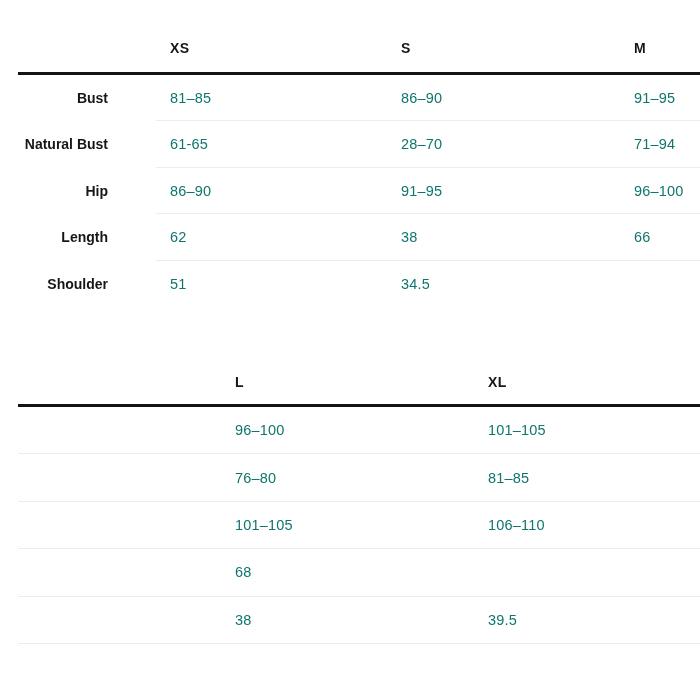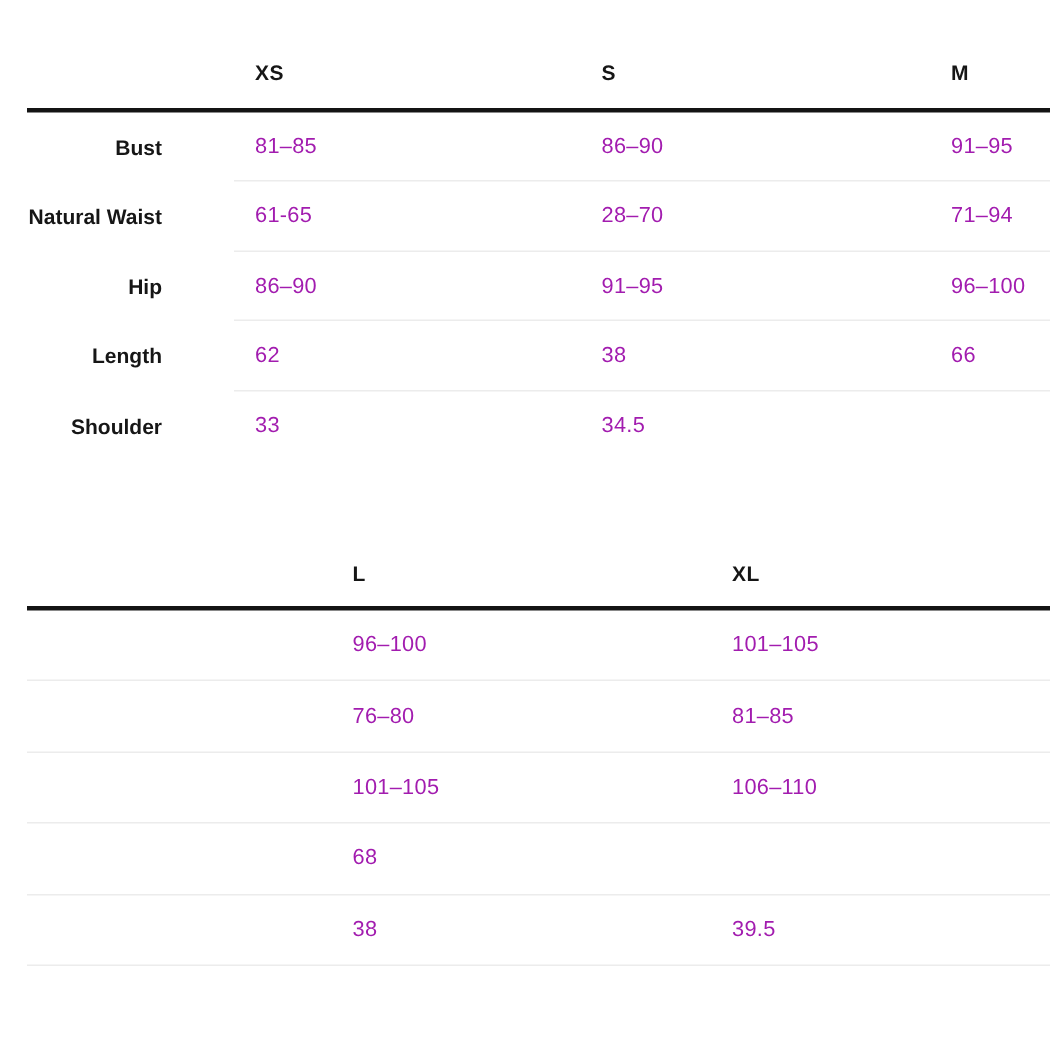--- a/index.html
+++ b/index.html
@@ -12,21 +12,21 @@
   .hrule{height:3px;background:#141414;}
   .hd{
     font-weight:bold;font-size:14px;letter-spacing:.3px;color:#161616;
     padding-left:62px;padding-bottom:16px;white-space:nowrap;
   }
   .lbl{
     text-align:right;font-weight:bold;font-size:14px;color:#161616;
     white-space:nowrap;
   }
   .val{
-    padding-left:62px;font-size:14.5px;letter-spacing:.2px;color:#a21caf;
+    padding-left:62px;font-size:14.5px;letter-spacing:.2px;color:#0f766e;
     white-space:nowrap;
   }
   
   .upper .hdr{
     display:grid;grid-template-columns:90px 231px 233px 1fr;
     height:72px;align-items:end;
   }
   .upper .row{
     display:grid;grid-template-columns:90px 231px 233px 1fr;
     align-items:center;position:relative;height:46.5px;
@@ -63,40 +63,40 @@
     </div>
     <div class="hrule"></div>
 
     <div class="row first">
       <div class="lbl">Bust</div>
       <div class="val">81–85</div>
       <div class="val">86–90</div>
       <div class="val">91–95</div>
     </div>
     <div class="row">
-      <div class="lbl">Natural Waist</div>
+      <div class="lbl">Natural Bust</div>
       <div class="val">61-65</div>
       <div class="val">28–70</div>
       <div class="val">71–94</div>
     </div>
     <div class="row">
       <div class="lbl">Hip</div>
       <div class="val">86–90</div>
       <div class="val">91–95</div>
       <div class="val">96–100</div>
     </div>
     <div class="row">
       <div class="lbl">Length</div>
       <div class="val">62</div>
       <div class="val">38</div>
       <div class="val">66</div>
     </div>
     <div class="row last">
       <div class="lbl">Shoulder</div>
-      <div class="val">33</div>
+      <div class="val">51</div>
       <div class="val">34.5</div>
     </div>
   </section>
 
   <section class="lower">
     <div class="hdr">
       <div class="lbl"></div>
       <div class="hd">L</div>
       <div class="hd">XL</div>
     </div>

